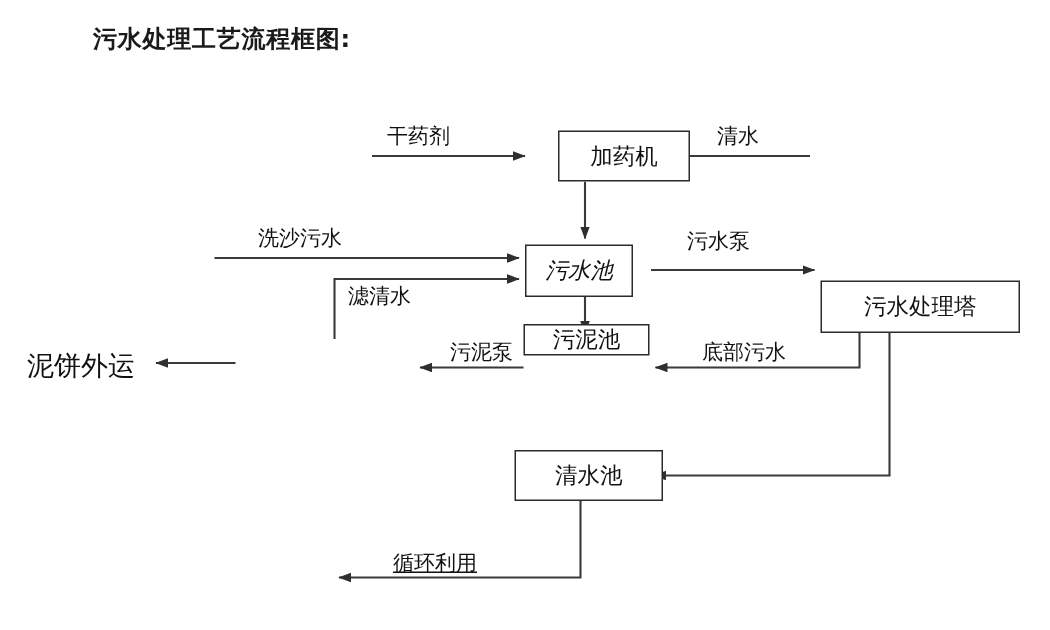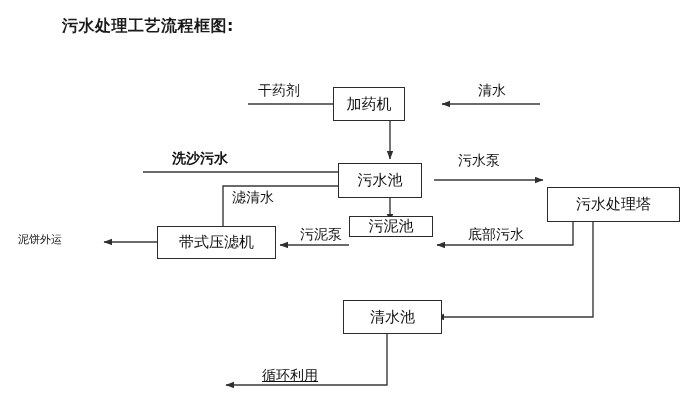--- a/index.html
+++ b/index.html
@@ -50,21 +50,21 @@
   .edge-label {
     position: absolute;
     font-size: 14px;
     color: #111111;
     white-space: nowrap;
     font-family: "DejaVu Sans", sans-serif;
     background: transparent;
   }
   .terminal-label {
     position: absolute;
-    font-size: 11px;
+    font-size: 18px;
     color: #111111;
     white-space: nowrap;
     font-family: "DejaVu Sans", sans-serif;
   }
 </style>
 </head>
 <body>
 
 <div id="page">
 
@@ -97,49 +97,46 @@
       <path d="M349,245 L280,245" marker-end="url(#arrow)"></path>
 
       <path d="M157,242 L104,242" marker-end="url(#arrow)"></path>
 
       <path d="M593,197 L593,317 L436,317" marker-end="url(#arrow)"></path>
 
       <path d="M387,334 L387,385 L226,385" marker-end="url(#arrow)"></path>
     </g>
   </svg>
 
-  <div class="node-box" style="left:333px; top:87px; width:72px; height:34px;">
+  <div class="node-box" style="left:372px; top:87px; width:88px; height:34px;">
     <span>加药机</span>
   </div>
 
-  <div class="node-box" style="left:338px; top:163px; width:84px; height:35px;">
+  <div class="node-box" style="left:350px; top:163px; width:72px; height:35px;font-style:italic;">
     <span>污水池</span>
   </div>
 
   <div class="node-box" style="left:547px; top:162px; width:133px; height:35px;margin-top:25px;">
     <span>污水处理塔</span>
   </div>
 
-  <div class="node-box" style="left:157px; top:226px; width:119px; height:33px;">
-    <span>带式压滤机</span>
-  </div>
 
   <div class="node-box" style="left:349px; top:216px; width:84px; height:21px;">
     <span>污泥池</span>
   </div>
 
   <div class="node-box" style="left:343px; top:300px; width:99px; height:34px;">
     <span>清水池</span>
   </div>
 
   <div class="edge-label" style="left:258px; top:82px;text-align:right;">干药剂</div>
 
   <div class="edge-label" style="left:478px; top:82px;">清水</div>
 
-  <div class="edge-label" style="left:172px; top:150px;font-weight:bold;">洗沙污水</div>
+  <div class="edge-label" style="left:172px; top:150px;">洗沙污水</div>
 
   <div class="edge-label" style="left:232px; top:189px;">滤清水</div>
 
   <div class="edge-label" style="left:458px; top:152px;">污水泵</div>
 
   <div class="edge-label" style="left:300px; top:226px;">污泥泵</div>
 
   <div class="edge-label" style="left:468px; top:226px;">底部污水</div>
 
   <div class="edge-label" style="left:262px; top:367px;text-decoration:underline;">循环利用</div>

